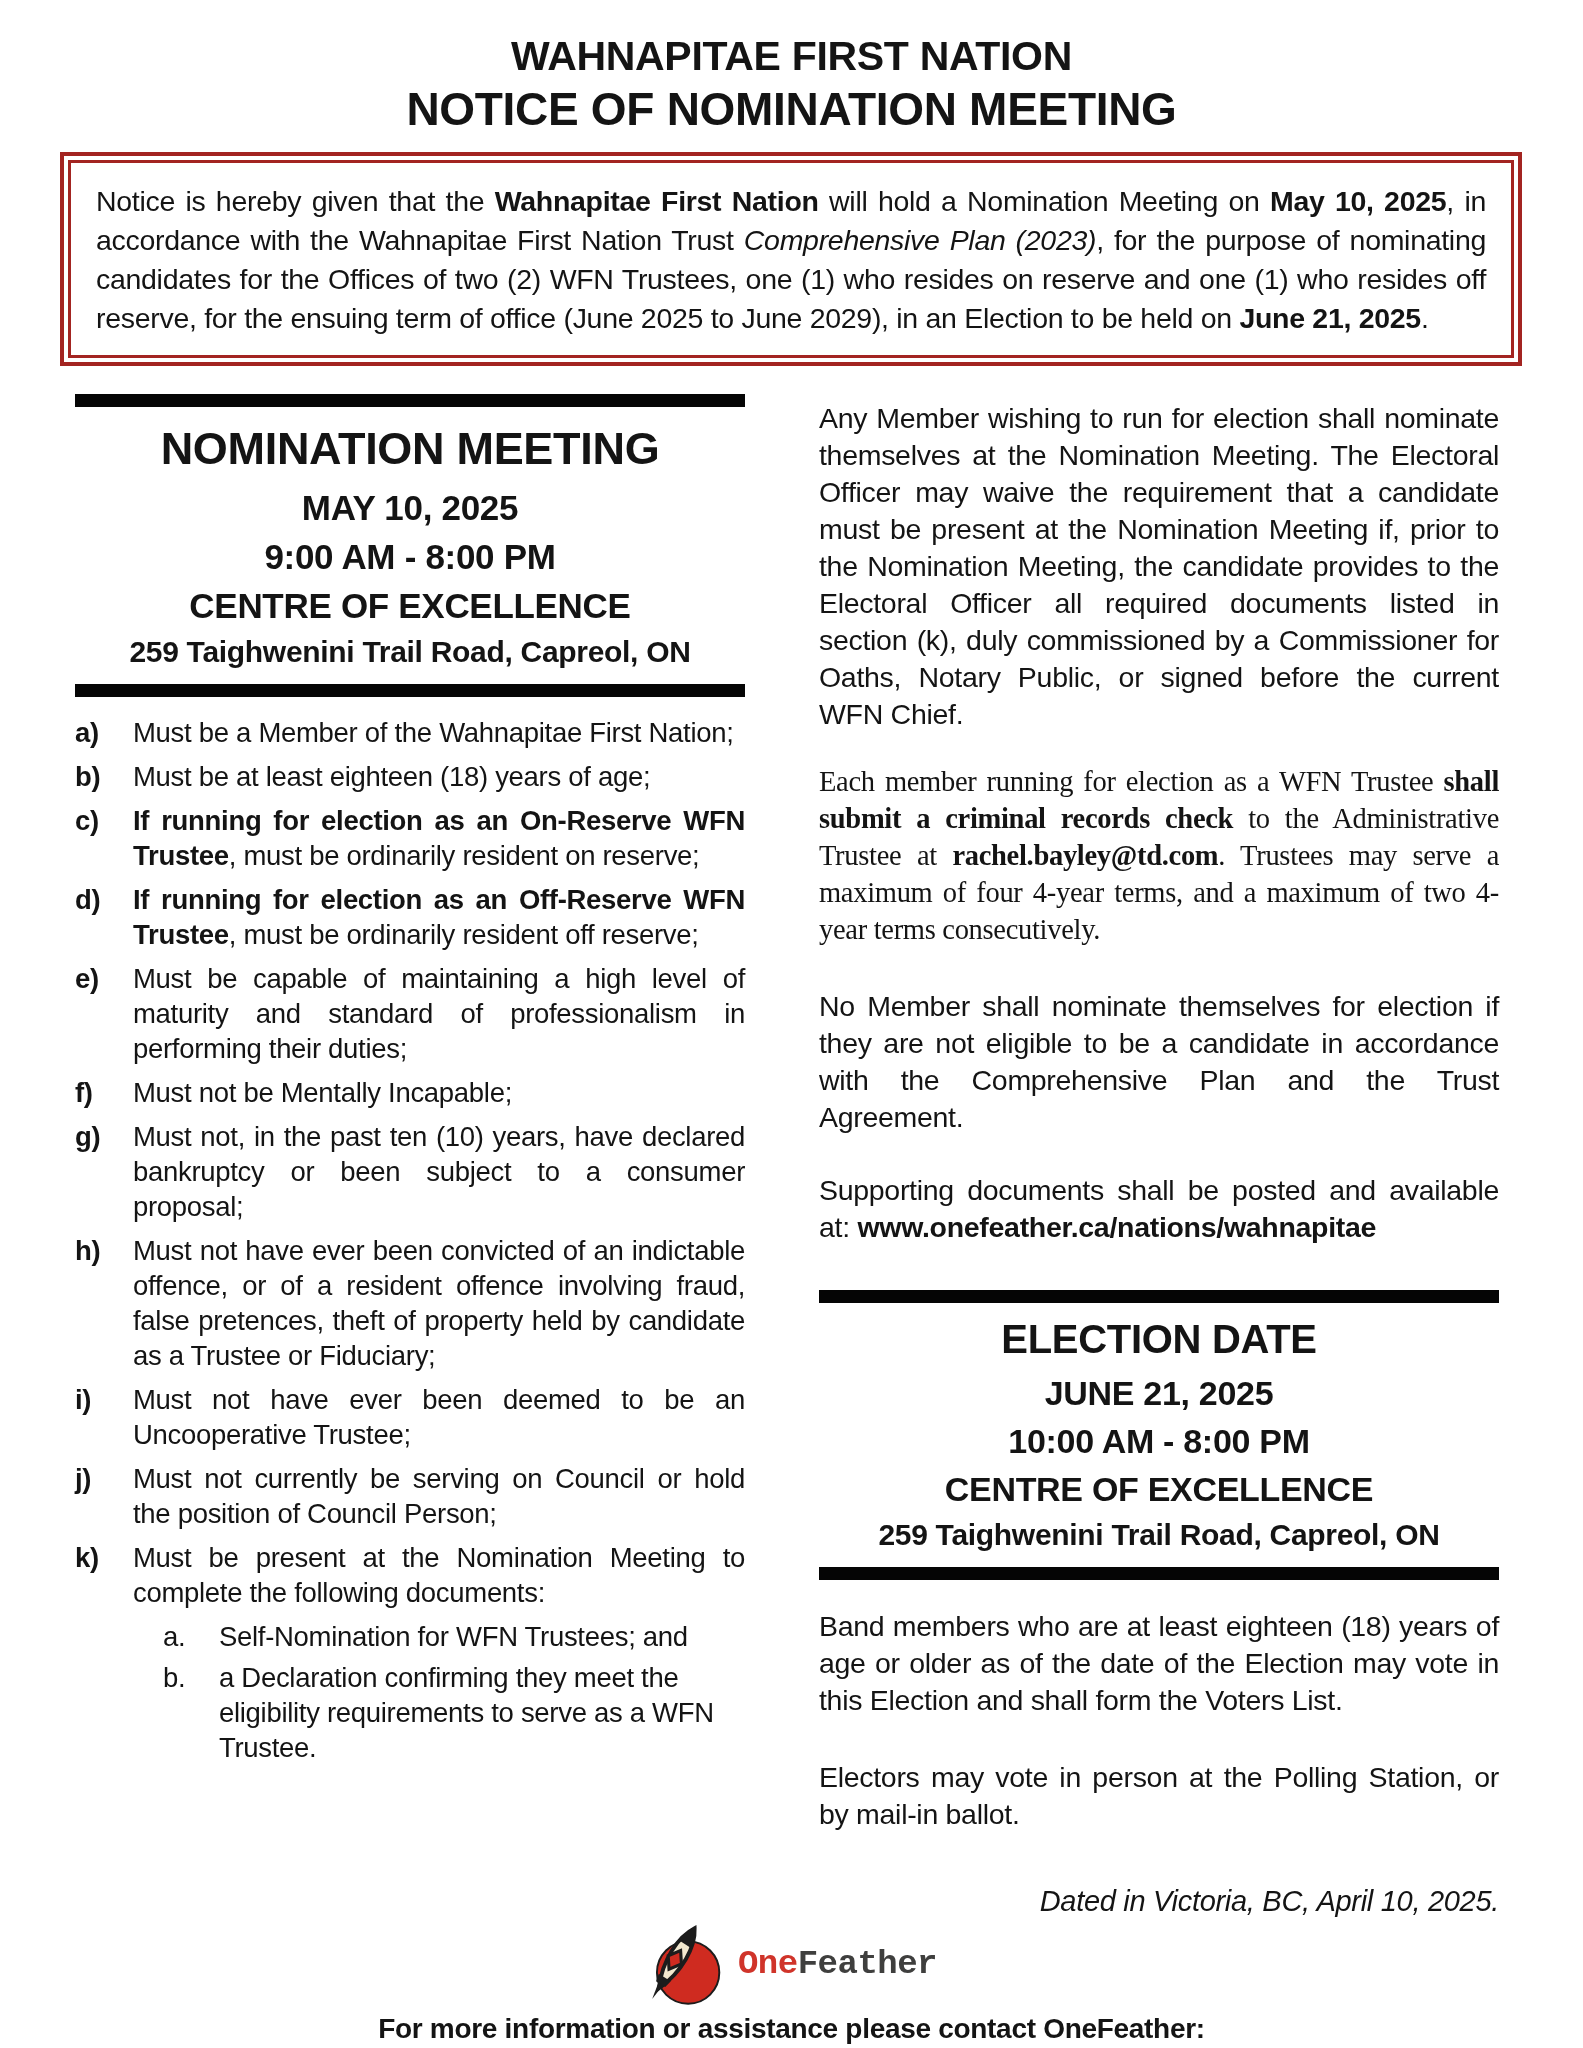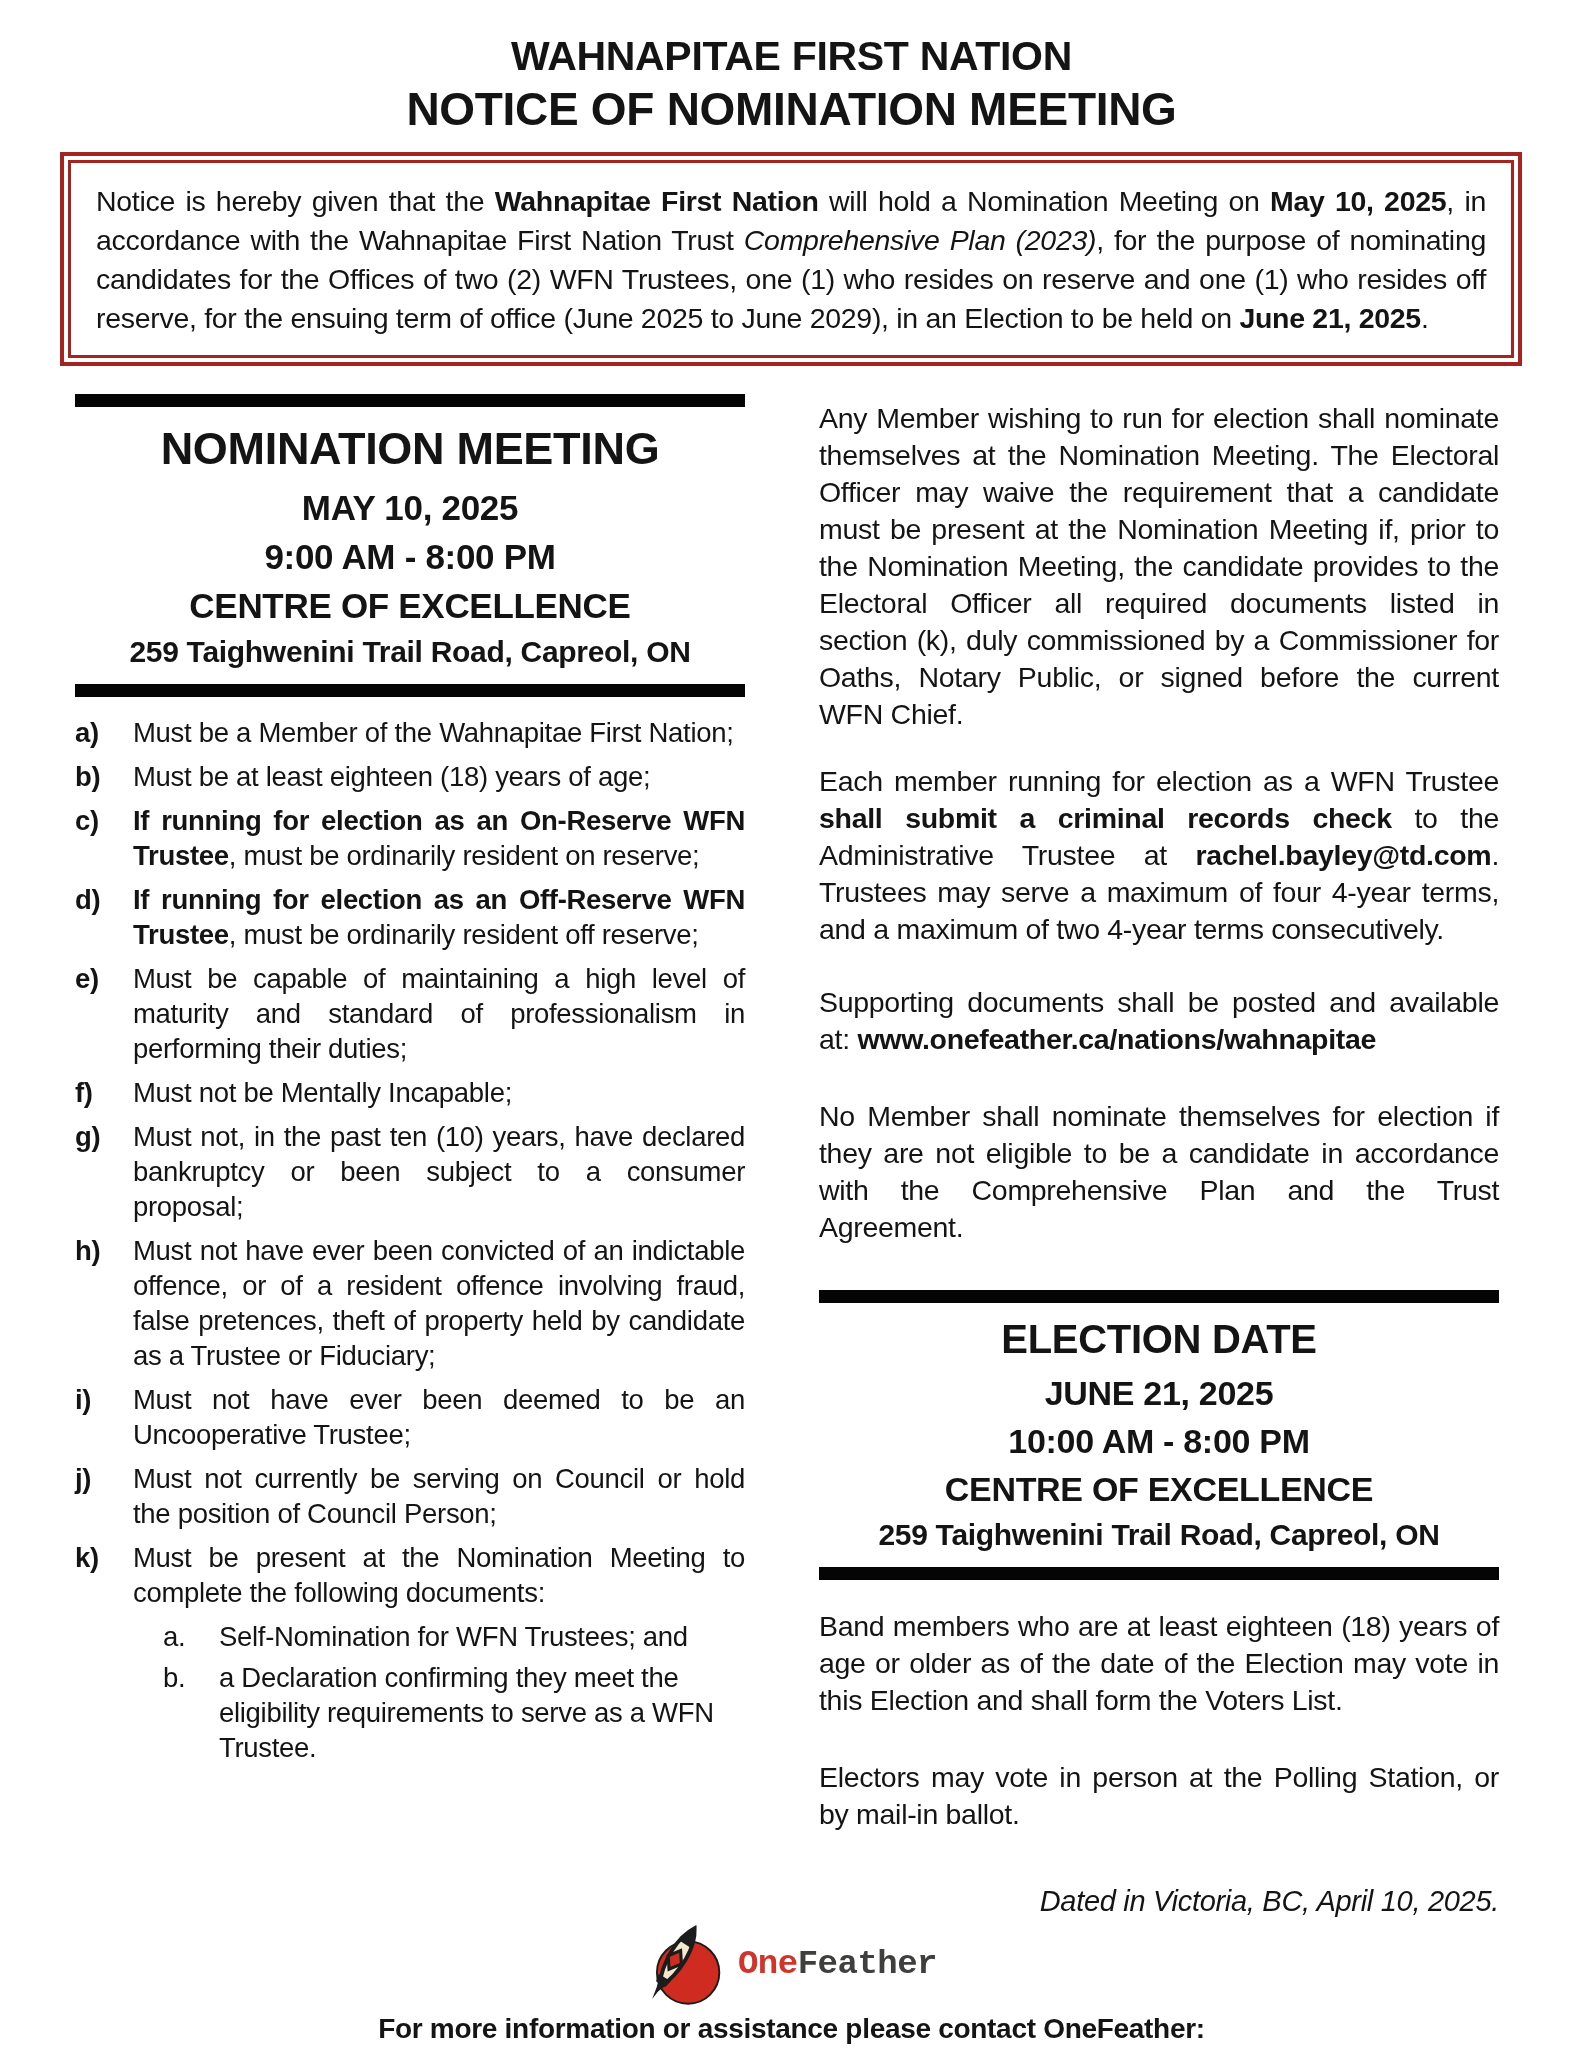--- a/index.html
+++ b/index.html
@@ -47,21 +47,21 @@
   ul.criteria { list-style:none; margin-top:18px; }
   ul.criteria li { display:flex; margin-bottom:9px; }
   ul.criteria .lab { flex:0 0 58px; font-weight:700; font-size:27.5px; line-height:35px; }
   ul.criteria .txt { flex:1; font-size:27.5px; line-height:35px; text-align:justify; }
   ul.subcriteria { list-style:none; margin:2px 0 0 88px; }
   ul.subcriteria li { display:flex; margin-bottom:6px; }
   ul.subcriteria .lab { flex:0 0 56px; font-size:27.5px; line-height:35px; }
   ul.subcriteria .txt { flex:1; font-size:27.5px; line-height:35px; text-align:left; }
   
   .col-right p.body { font-size:28.5px; line-height:37px; text-align:justify; }
-  .mt30{margin-top:30px;} .mt36{margin-top:36px;} .mt40{margin-top:40px;} .mt44{margin-top:44px;} .mt28{margin-top:28px;}
+  .mt30{margin-top:30px;font-family:Liberation Serif, serif;} .mt36{margin-top:36px;} .mt40{margin-top:40px;} .mt44{margin-top:44px;} .mt28{margin-top:28px;}
   .dated { font-style:italic; text-align:right; font-size:29px; margin-top:52px; }
   b { font-weight:700; }
   i { font-style:italic; }
   
   .footer { margin-top:auto; padding-bottom:10px; text-align:center; }
   .logo-row { display:flex; align-items:center; justify-content:center; gap:14px; height:92px; }
   .logo-mark { width:78px; height:92px; flex:0 0 auto; }
   .logo-text { font-size:34px; font-weight:700; letter-spacing:-0.5px;font-family:Liberation Mono, monospace; }
   .logo-text .one { color:var(--logo-red); }
   .logo-text .feather { color:#3f3f3e; }
@@ -149,22 +149,22 @@
           <li>
     <span class="lab">b.</span>
     <span class="txt"><span>a Declaration confirming they meet the eligibility requirements to serve as a WFN Trustee.</span></span>
   </li>
         </ul>
     </div>
 
     <div class="col-right">
       <p class="body">Any Member wishing to run for election shall nominate themselves at the Nomination Meeting. The Electoral Officer may waive the requirement that a candidate must be present at the Nomination Meeting if, prior to the Nomination Meeting, the candidate provides to the Electoral Officer all required documents listed in section (k), duly commissioned by a Commissioner for Oaths, Notary Public, or signed before the current WFN Chief.</p>
       <p class="body mt30"><span>Each member running for election as a WFN Trustee </span><b>shall submit a criminal records check</b><span> to the Administrative Trustee at </span><b>rachel.bayley@td.com</b><span>. Trustees may serve a maximum of four 4-year terms, and a maximum of two 4-year terms consecutively.</span></p>
+      <p class="body mt40">No Member shall nominate themselves for election if they are not eligible to be a candidate in accordance with the Comprehensive Plan and the Trust Agreement.</p>
       <p class="body mt36"><span>Supporting documents shall be posted and available at: </span><b>www.onefeather.ca/nations/wahnapitae</b></p>
-      <p class="body mt40">No Member shall nominate themselves for election if they are not eligible to be a candidate in accordance with the Comprehensive Plan and the Trust Agreement.</p>
 
       <div class="bar mt44"></div>
       <div class="block">
         <div class="bt2">ELECTION DATE</div>
         <div class="bd2">JUNE 21, 2025</div>
         <div class="bv2">10:00 AM - 8:00 PM</div>
         <div class="bv2">CENTRE OF EXCELLENCE</div>
         <div class="ba">259 Taighwenini Trail Road, Capreol, ON</div>
       </div>
       <div class="bar"></div>

